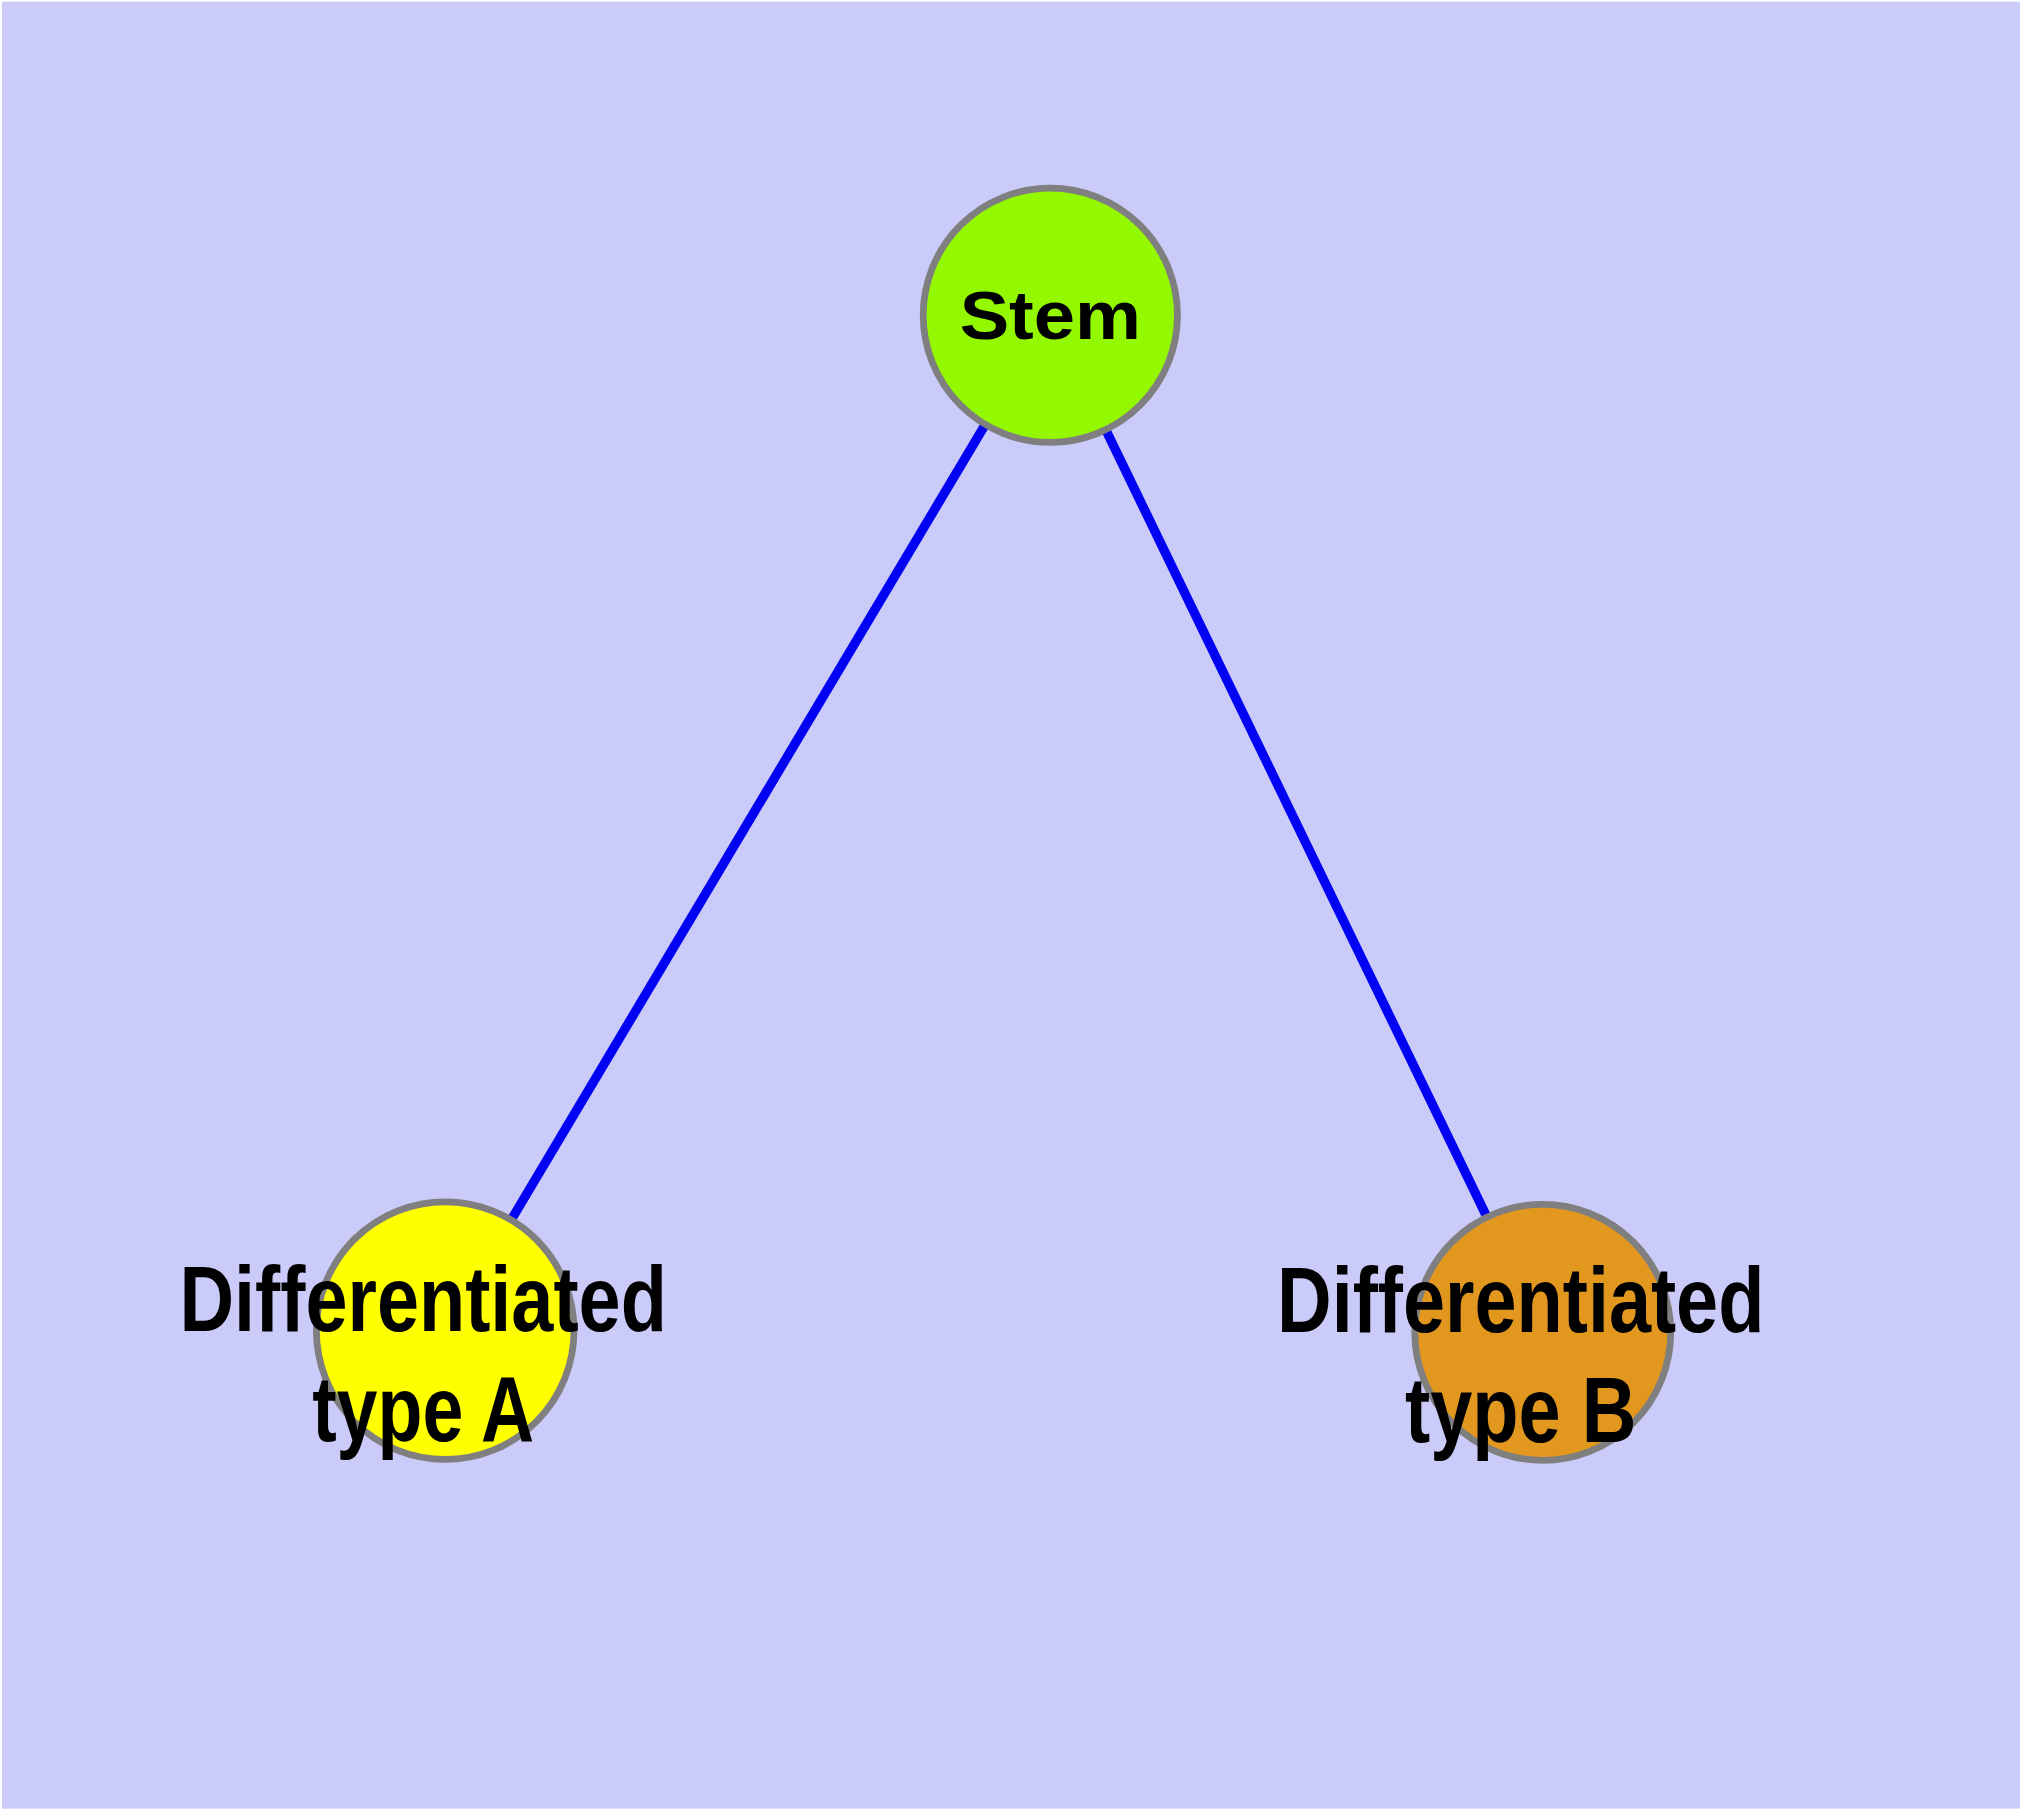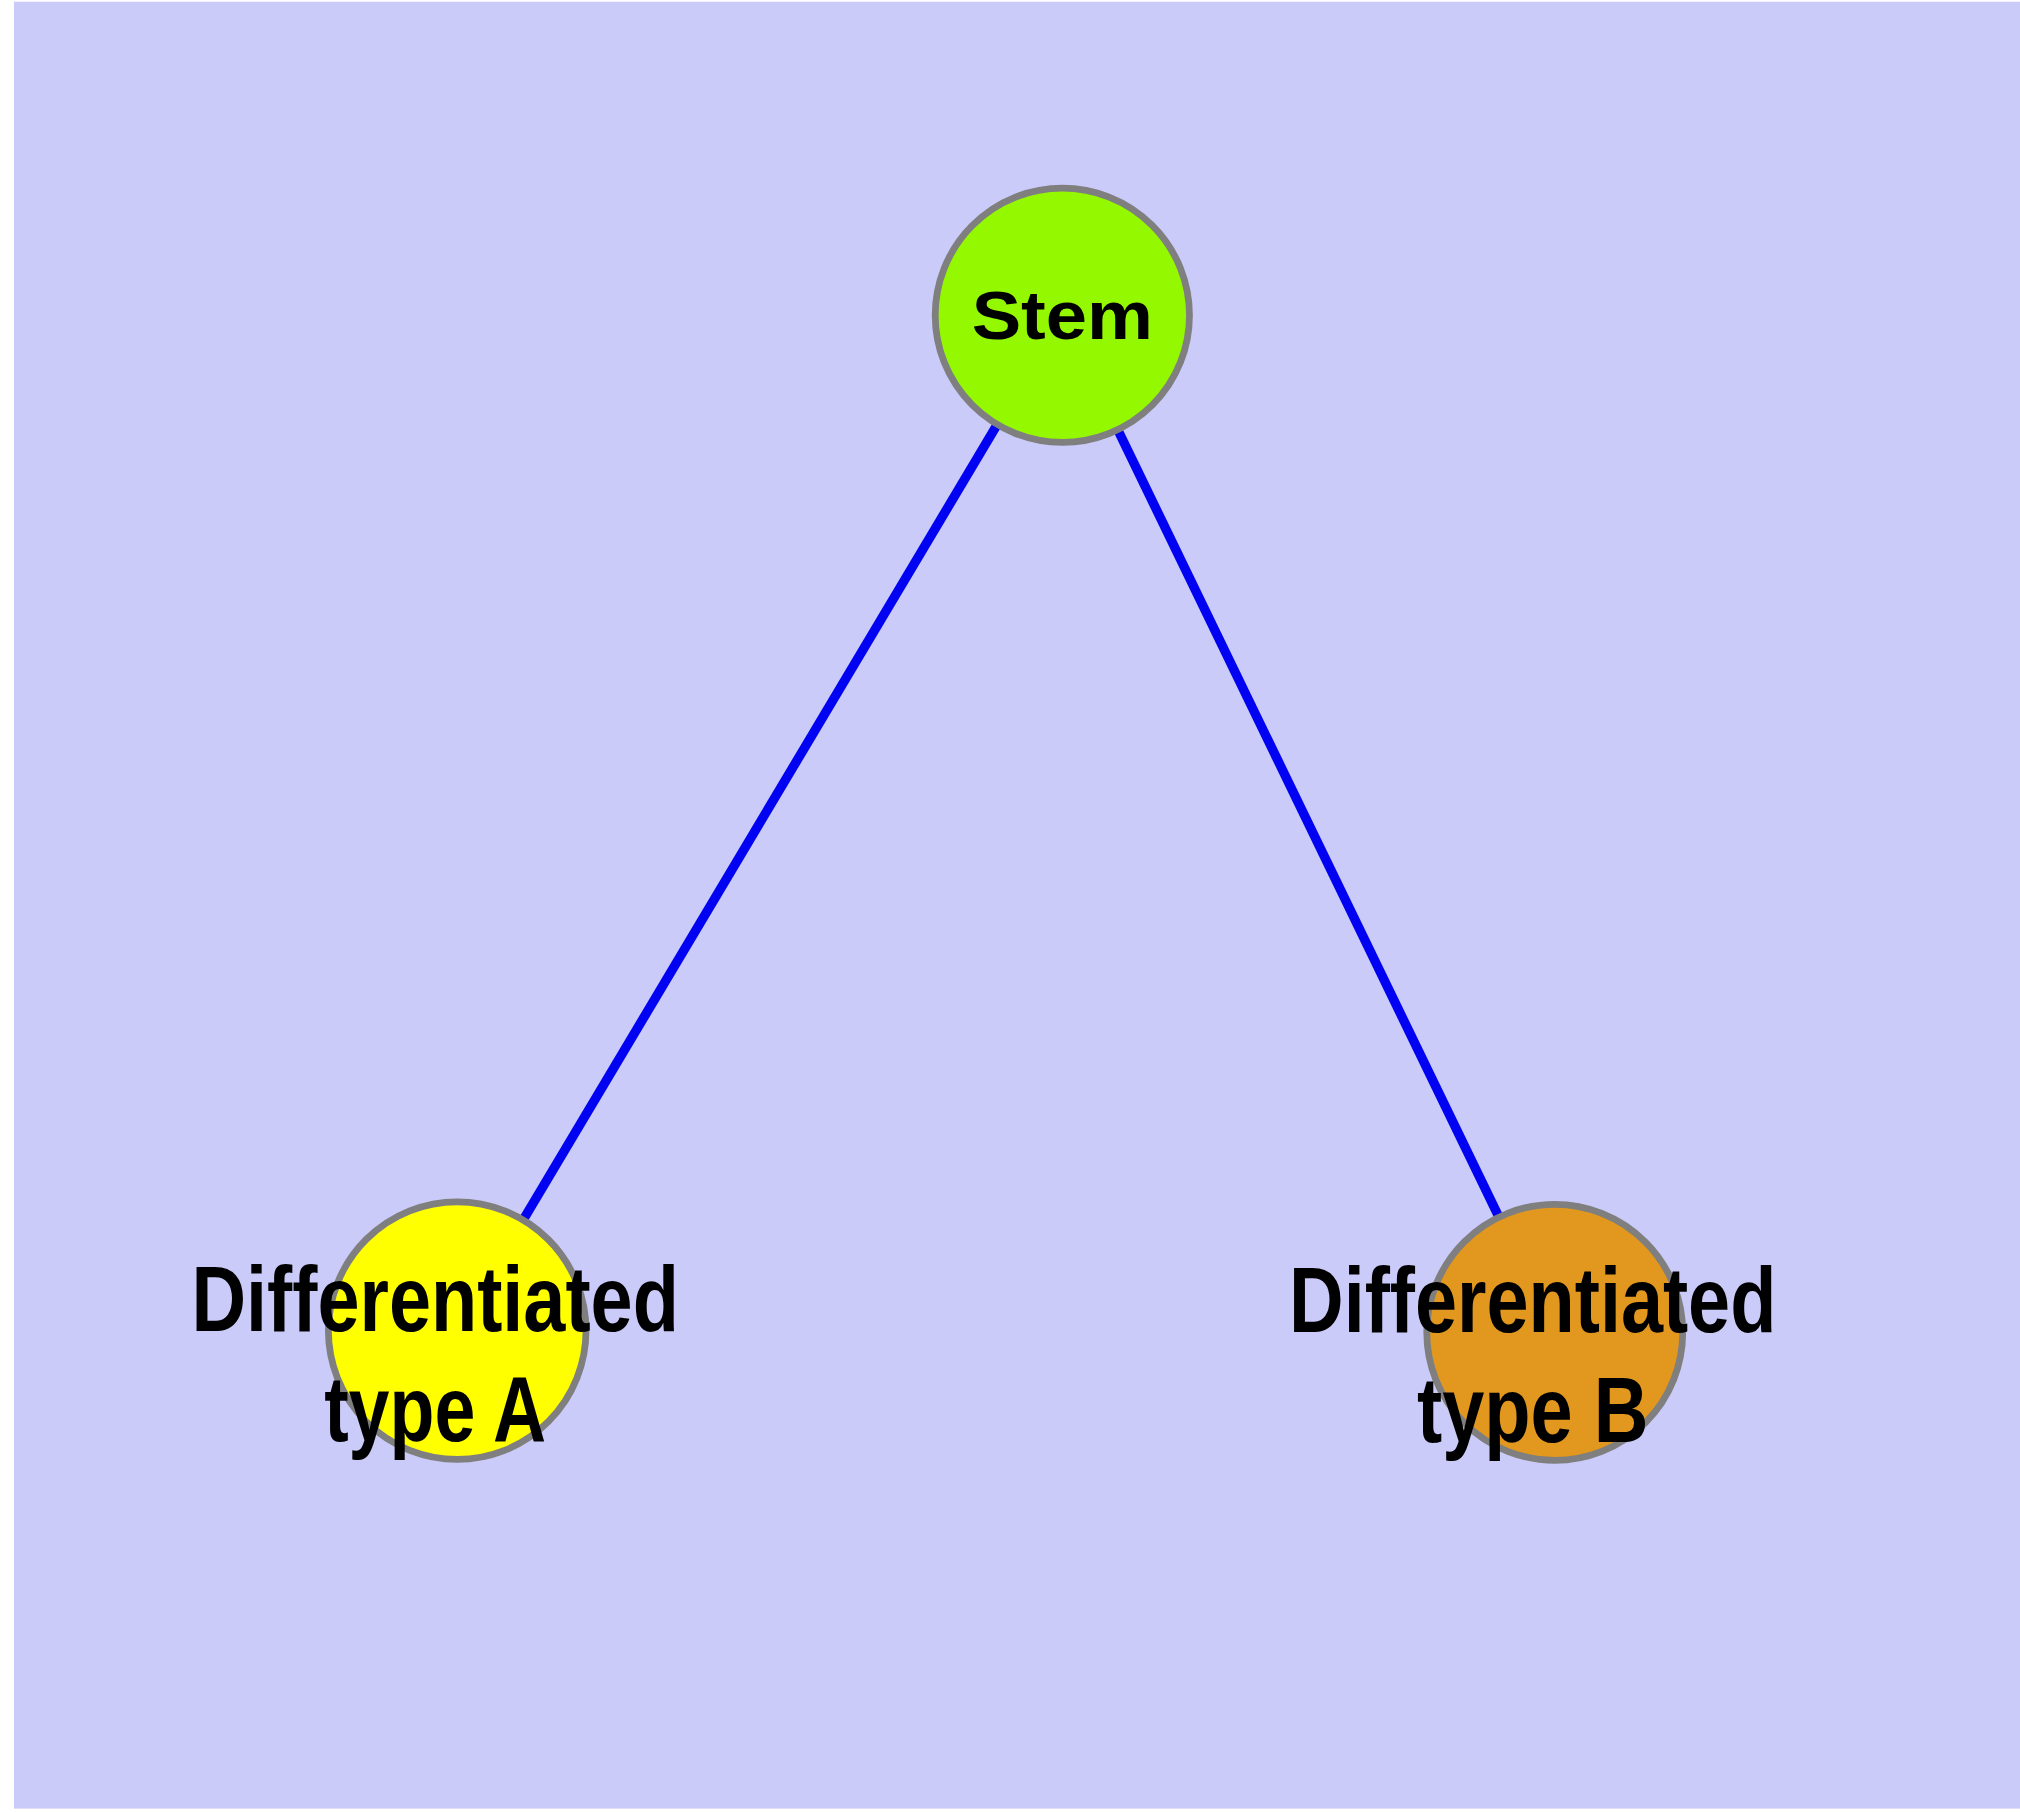--- a/index.html
+++ b/index.html
@@ -5,21 +5,21 @@
   html, body {
     margin: 0;
     padding: 0;
     background: #ffffff;
     width: 2021px;
     height: 1812px;
     overflow: hidden;
   }
   .diagram-wrap {
     position: absolute;
-    top: 0; left: 12px;
+    top: 0; left: 0;
     width: 1728px;
     height: 1812px;
   }
   svg { display: block; }
   .edge {
     stroke-width: 11px;
     stroke-linecap: butt;
     fill: none;
   }
   .node-circle {

